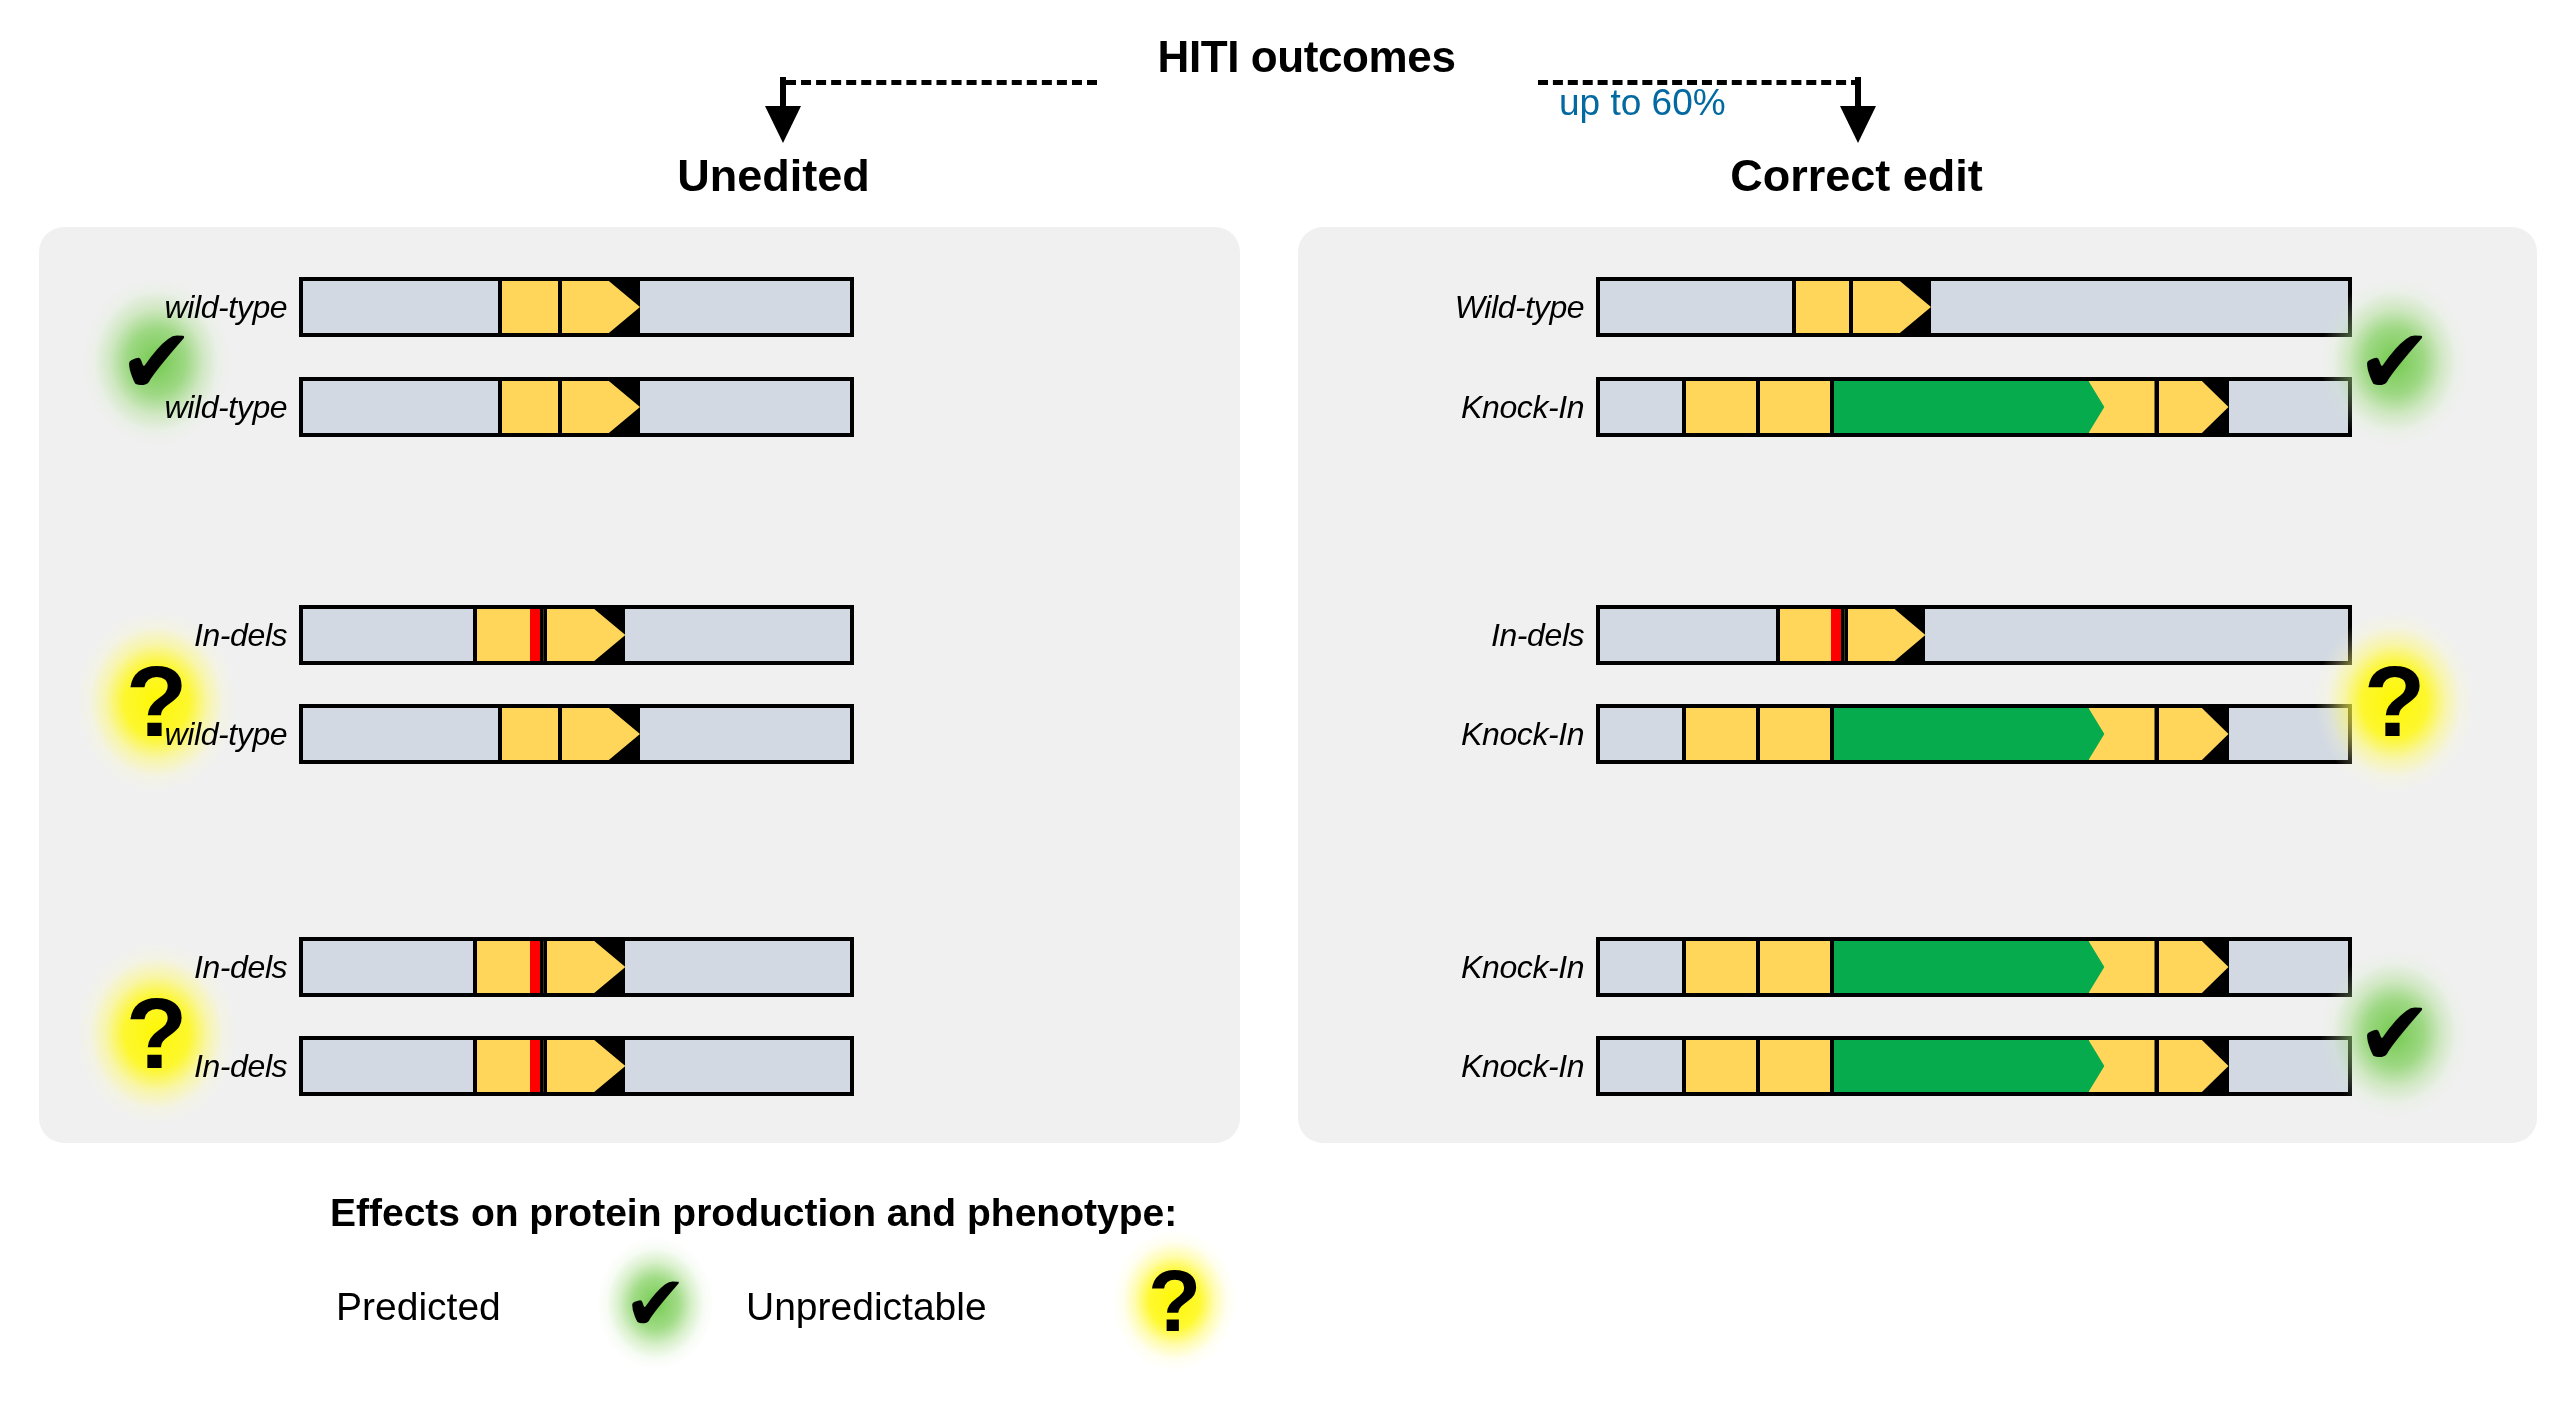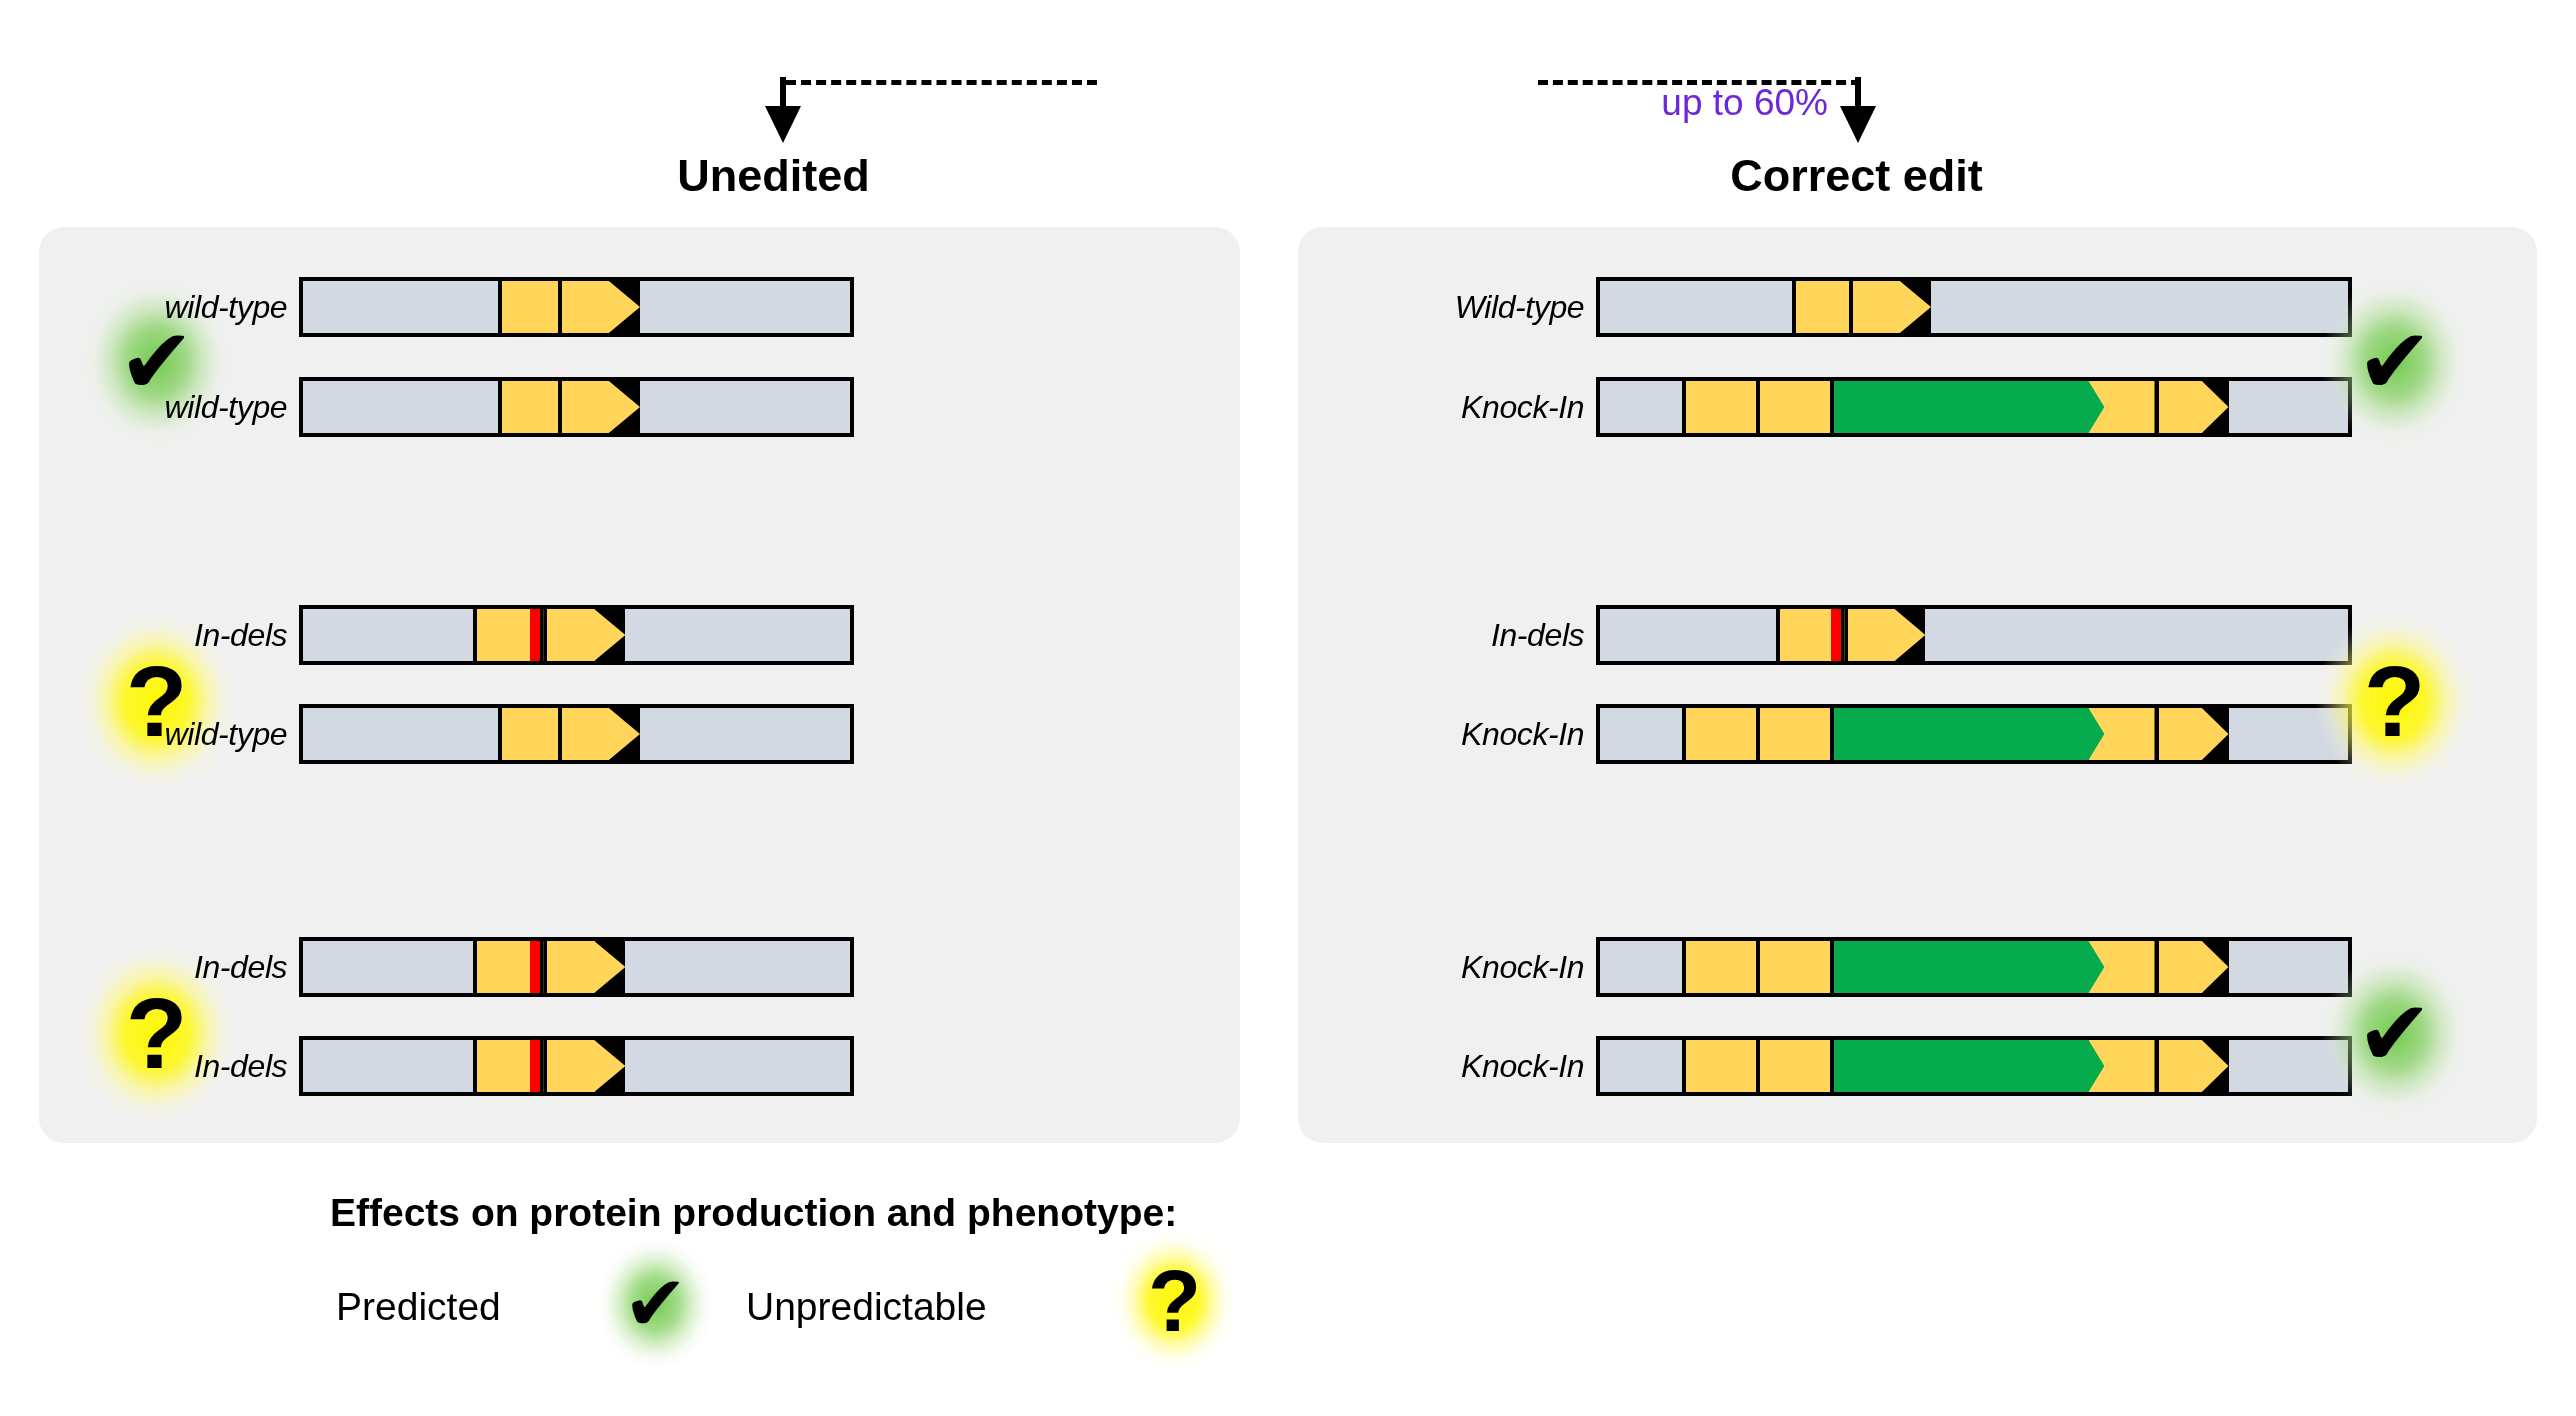--- a/index.html
+++ b/index.html
@@ -29,22 +29,22 @@
 
   .arrowhead{
     position:absolute;width:0;height:0;
     border-left:18.5px solid transparent;border-right:18.5px solid transparent;
     border-top:37px solid #000;
   }
   #arrow-left{left:765px;top:106px;}
   #arrow-right{left:1840px;top:106px;}
 
   #up-to-60{
-    position:absolute;left:1559px;top:82px;width:269px;text-align:right;
-    font-size:37px;color:#6d28d9;font-weight:normal;
+    position:absolute;left:1559px;top:82px;width:269px;
+    font-size:37px;color:#0369a1;font-weight:normal;
   }
 
   .col-title{
     position:absolute;font-size:45px;font-weight:bold;color:#000;text-align:center;
   }
   #title-unedited{left:538px;top:150px;width:471px;}
   #title-correct{left:1596px;top:150px;width:521px;}
 
   
   .panel{
@@ -152,20 +152,21 @@
 </style>
 </head>
 <body>
 
 <div id="header-area">
 
   <div id="dash-left" class="dashline"></div>
   <div id="stem-left" class="vstem"></div>
   <div id="arrow-left" class="arrowhead"></div>
 
+  <div id="hiti-title">HITI outcomes</div>
 
   <div id="dash-right" class="dashline"></div>
   <div id="stem-right" class="vstem"></div>
   <div id="arrow-right" class="arrowhead"></div>
 
   <div id="up-to-60">up to 60%</div>
 
   <div id="title-correct" class="col-title">Correct edit</div>
   <div id="title-unedited" class="col-title">Unedited</div>
 </div>

